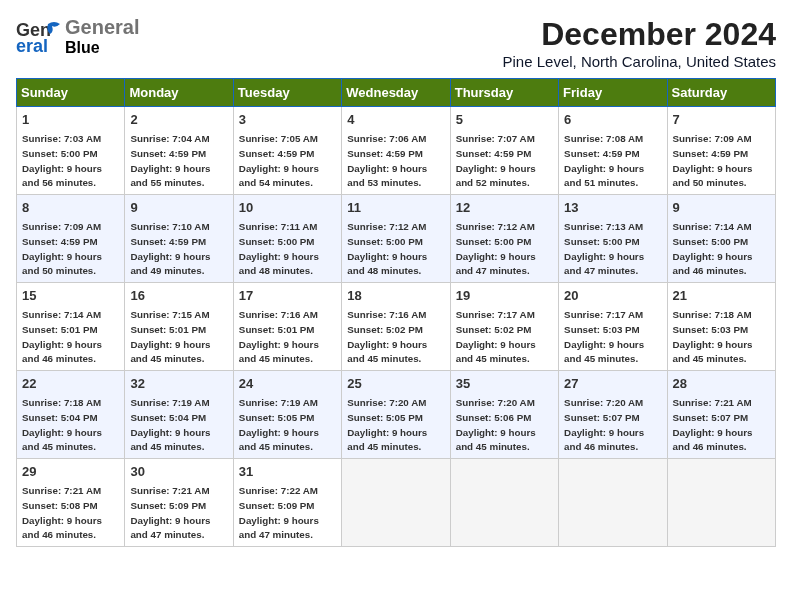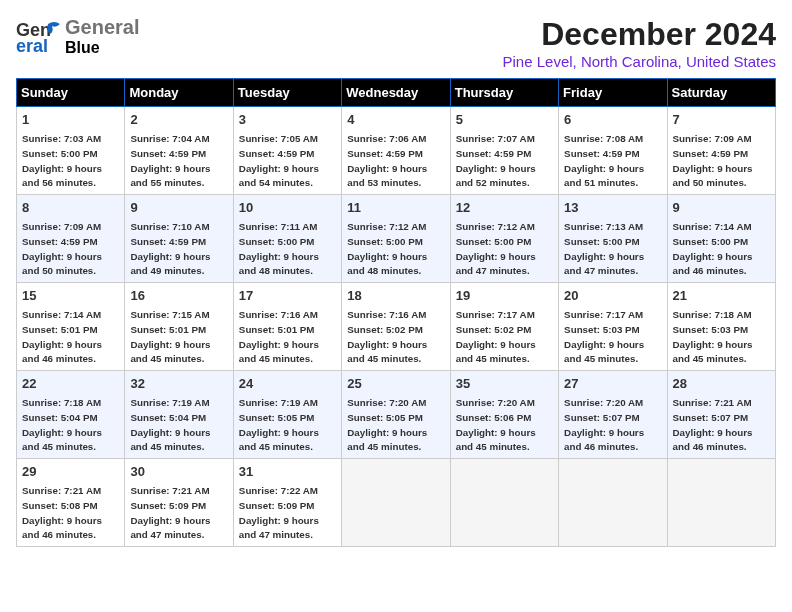--- a/index.html
+++ b/index.html
@@ -25,29 +25,29 @@
       text-align: right;
       margin-left: 40px;
     }
     .month-title {
       font-size: 32px;
       font-weight: bold;
       color: #222;
     }
     .location {
       font-size: 15px;
-      color: #6d28d9;
+      color: #0f172a;
     }
     table {
       width: 100%;
       border-collapse: collapse;
       font-size: 10.5px;
     }
     thead th {
-      background-color: #000000;
+      background-color: #4d7c0f;
       color: #fff;
       padding: 6px 4px;
       text-align: left;
       font-size: 13px;
       font-weight: bold;
       border: 1px solid #1565c0;
     }
     td {
       border: 1px solid #ccc;
       vertical-align: top;

